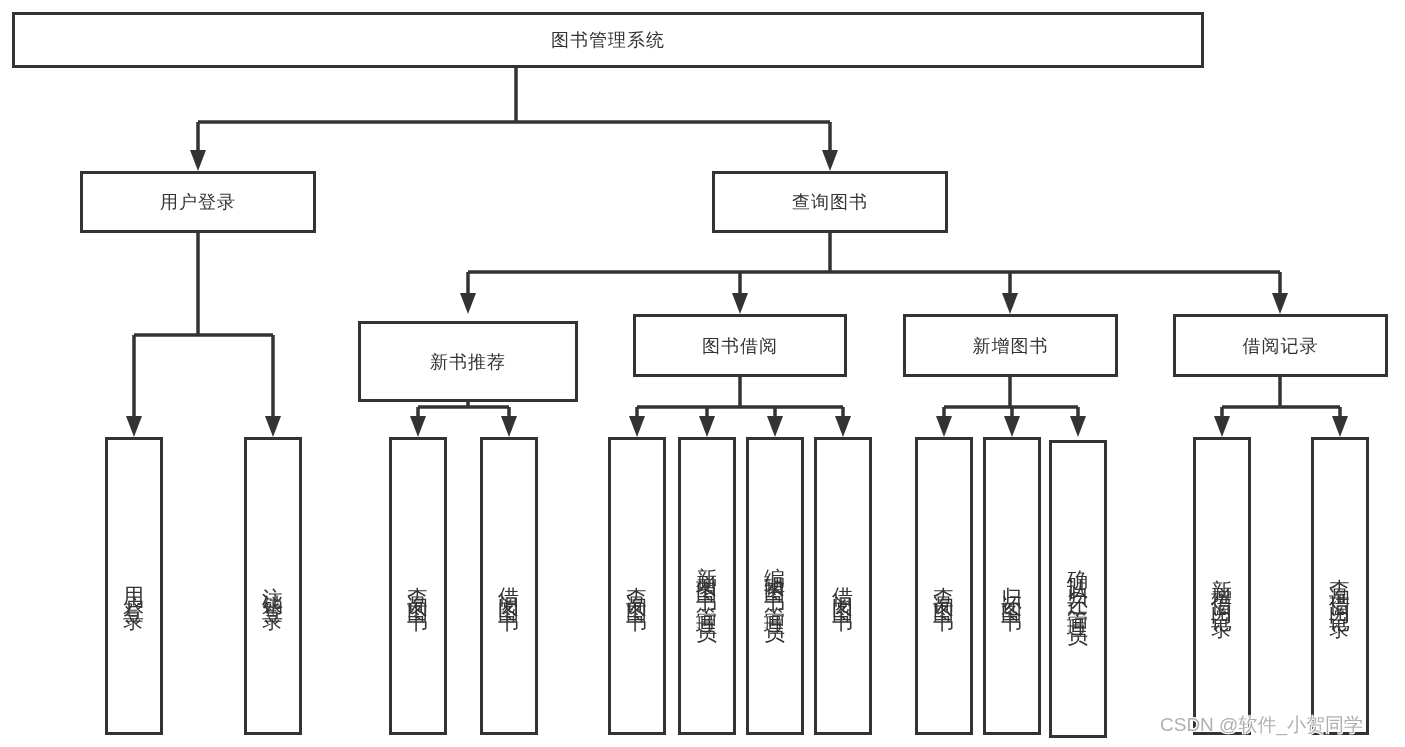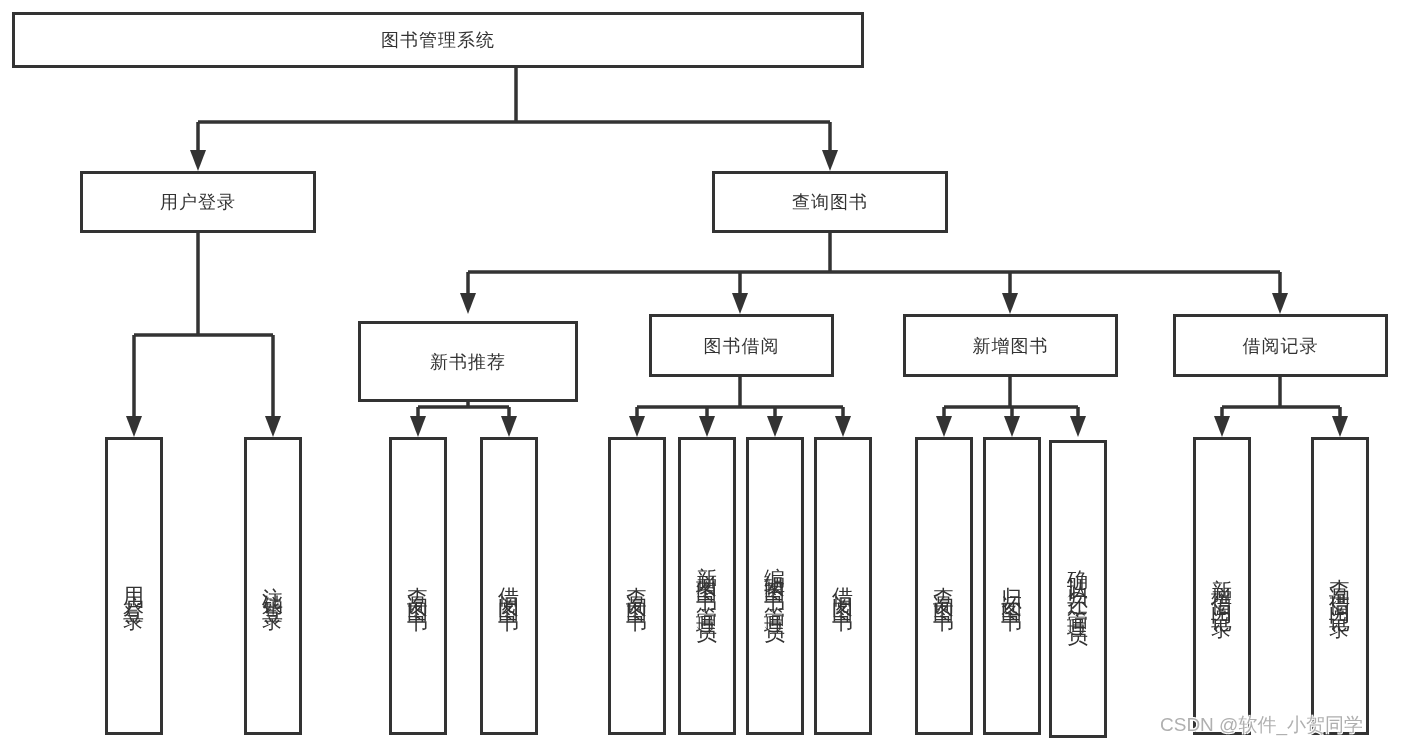--- a/index.html
+++ b/index.html
@@ -133,35 +133,35 @@
     <g>
       <path d="M1280,377 V407"></path>
       <path d="M1222,407 H1340"></path>
       <path d="M1222,407 V418"></path>
       <polygon points="1214,416 1230,416 1222,437"></polygon>
       <path d="M1340,407 V418"></path>
       <polygon points="1332,416 1348,416 1340,437"></polygon>
     </g>
   </svg>
 
-  <div class="node node-h" style="left:12px; top:12px; width:852px; height:56px;">
+  <div class="node node-h" style="left:12px; top:12px; width:1192px; height:56px;">
     <span>图书管理系统</span>
   </div>
 
   <div class="node node-h" style="left:80px; top:171px; width:236px; height:62px;">
     <span>用户登录</span>
   </div>
   <div class="node node-h" style="left:712px; top:171px; width:236px; height:62px;">
     <span>查询图书</span>
   </div>
 
   <div class="node node-h" style="left:358px; top:321px; width:220px; height:81px;">
     <span>新书推荐</span>
   </div>
-  <div class="node node-h" style="left:633px; top:314px; width:185px; height:63px;margin-left:16px;">
+  <div class="node node-h" style="left:633px; top:314px; width:214px; height:63px;">
     <span>图书借阅</span>
   </div>
   <div class="node node-h" style="left:903px; top:314px; width:215px; height:63px;">
     <span>新增图书</span>
   </div>
   <div class="node node-h" style="left:1173px; top:314px; width:215px; height:63px;">
     <span>借阅记录</span>
   </div>
 
   <div class="node node-v" style="left:105px; top:437px; width:58px; height:298px;">

